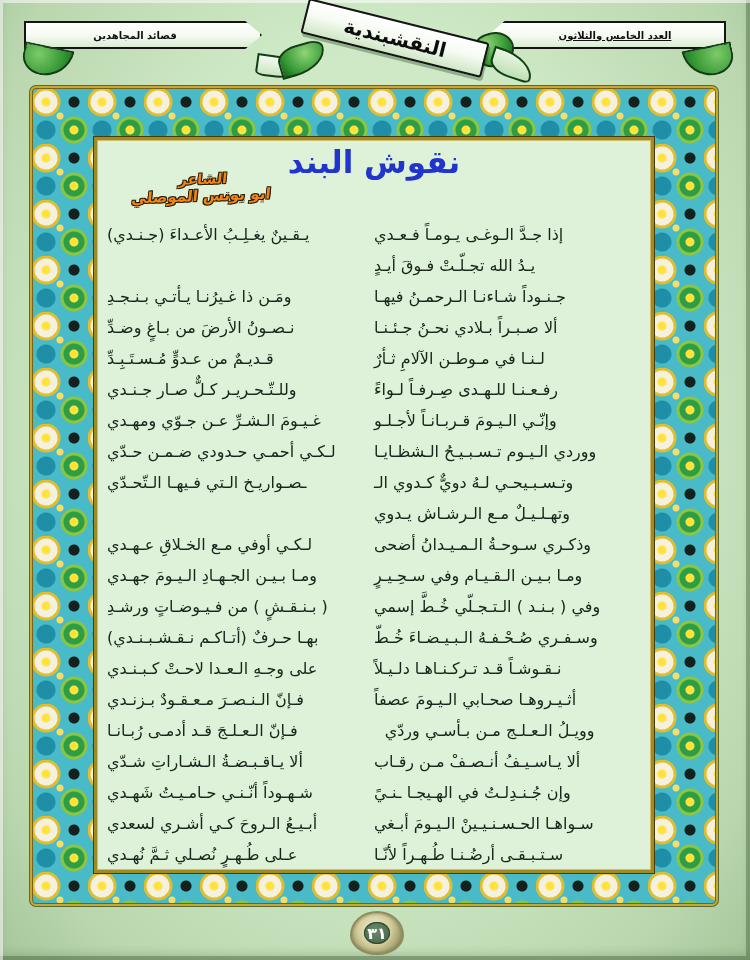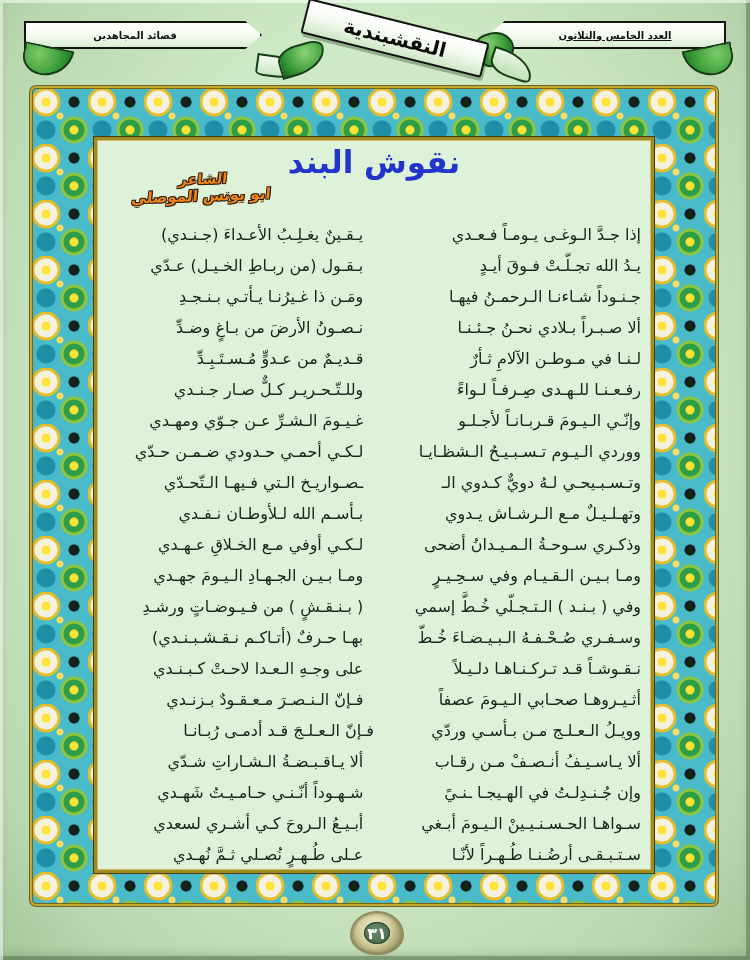--- a/index.html
+++ b/index.html
@@ -82,21 +82,21 @@
     text-shadow:1px 1px 0 #2a1a08,-1px -1px 0 #2a1a08,1px -1px 0 #2a1a08,-1px 1px 0 #2a1a08;
   }
   .poet-label{font-size:14px;line-height:15px;}
   .poet-name{font-size:15px;line-height:18px;}
 
   .poem{margin-top:41px;padding:0 2px;}
   .verse-row{
     display:flex;justify-content:space-between;align-items:center;
     height:31px;direction:rtl;color:#18241a;
   }
-  .hemi{white-space:nowrap;font-size:16px;text-align:right;overflow:visible;}
+  .hemi{white-space:nowrap;font-size:16px;text-align:left;overflow:visible;}
   .hemi-first{width:50%;}
   .hemi-second{width:48%;}
 
   
   .page-badge{
     position:absolute;left:352px;top:913px;width:50px;height:40px;
     background:radial-gradient(circle at 45% 40%, #f1ecd2 0%, #d4cd9c 45%, #a8a371 70%, #7e7c50 100%);
     border-radius:50% 50% 50% 50%/55% 55% 45% 45%;
     box-shadow:0 0 0 2px #8f8a5c, 0 1px 2px rgba(40,60,40,.5), inset 0 0 3px #6c6a40;
     display:flex;align-items:center;justify-content:center;
@@ -142,21 +142,20 @@
         <div class="poet-label">الشاعر</div>
         <div class="poet-name">ابو يونس الموصلي</div>
       </div>
       <div class="poem" id="poem">
           <div class="verse-row">
             <span class="hemi hemi-first">إذا جـدَّ الـوغـى يـومـاً فـعـدي</span>
             <span class="hemi hemi-second">يـقـينٌ يغـلِـبُ الأعـداءَ (جـنـدي)</span>
           </div>
           <div class="verse-row">
             <span class="hemi hemi-first">يـدُ الله تجـلّـتْ فـوقَ أيـدٍ</span>
-            <span class="hemi hemi-second">بـقـول (من ربـاطِ الخـيـل) عـدّي</span>
           </div>
           <div class="verse-row">
             <span class="hemi hemi-first">جـنـوداً شـاءنـا الـرحمـنُ فيهـا</span>
             <span class="hemi hemi-second">ومَـن ذا غـيرُنـا يـأتـي بـنـجـدِ</span>
           </div>
           <div class="verse-row">
             <span class="hemi hemi-first">ألا صـبـراً بـلادي نحـنُ جـئـنـا</span>
             <span class="hemi hemi-second">نـصـونُ الأرضَ من بـاغٍ وضـدِّ</span>
           </div>
           <div class="verse-row">
@@ -174,21 +173,20 @@
           <div class="verse-row">
             <span class="hemi hemi-first">ووردي الـيـوم تـسـبـيـحُ الـشظـايـا</span>
             <span class="hemi hemi-second">لـكـي أحمـي حـدودي ضـمـن حـدّي</span>
           </div>
           <div class="verse-row">
             <span class="hemi hemi-first">وتـسـبـيحـي لـهُ دويٌّ كـدوي الـ</span>
             <span class="hemi hemi-second">ـصـواريـخ الـتي فـيهـا الـتّحـدّي</span>
           </div>
           <div class="verse-row">
             <span class="hemi hemi-first">وتهـلـيـلٌ مـع الـرشـاش يـدوي</span>
-            <span class="hemi hemi-second">بـأسـم الله لـلأوطـان نـفـدي</span>
           </div>
           <div class="verse-row">
             <span class="hemi hemi-first">وذكـري سـوحـةُ الـمـيـدانُ أضحى</span>
             <span class="hemi hemi-second">لـكـي أوفي مـع الخـلاقِ عـهـدي</span>
           </div>
           <div class="verse-row">
             <span class="hemi hemi-first">ومـا بـيـن الـقـيـام وفي سـحِـيـرٍ</span>
             <span class="hemi hemi-second">ومـا بـيـن الجـهـادِ الـيـومَ جهـدي</span>
           </div>
           <div class="verse-row">

